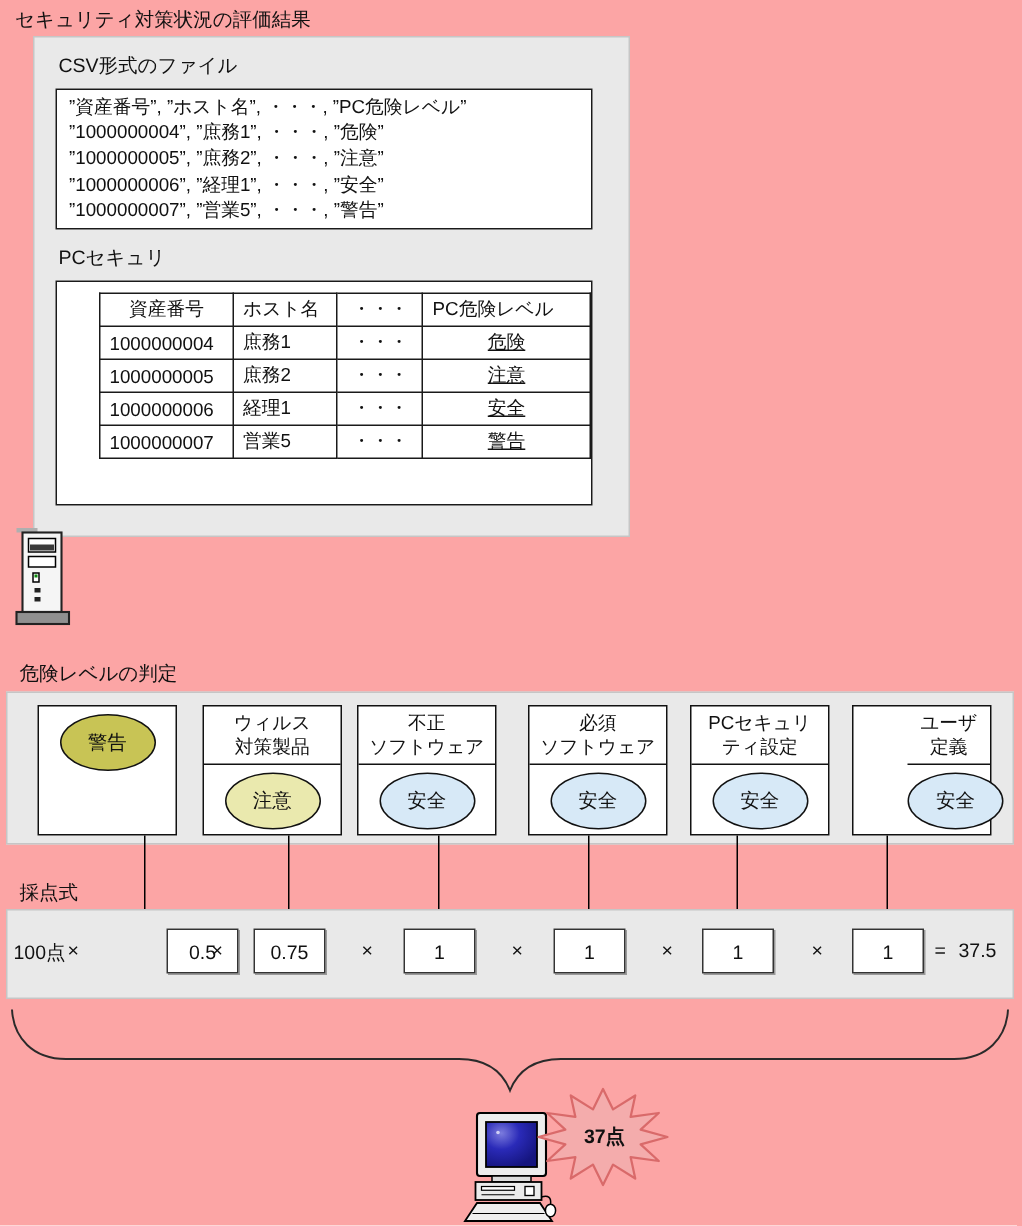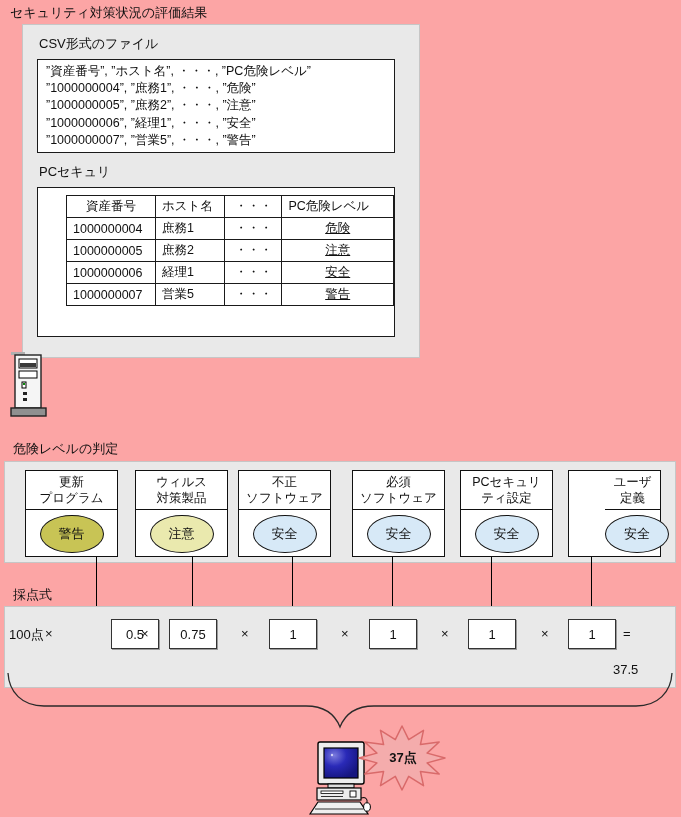--- a/index.html
+++ b/index.html
@@ -47,21 +47,21 @@
     display:flex;align-items:center;justify-content:center;font-size:13px;
   }
   
   .arrow{position:absolute;top:557px;width:9px;height:61px;}
   .arrow .shaft{position:absolute;left:3.7px;top:0;width:1.6px;height:51px;background:#000;}
   .arrow .head{
     position:absolute;left:0;top:51px;width:0;height:0;
     border-left:4.5px solid transparent;border-right:4.5px solid transparent;border-top:10px solid #000;
   }
   
-  .formula-panel{left:4px;top:606px;width:672px;height:82px;text-align:right;}
+  .formula-panel{left:4px;top:606px;width:672px;height:60px;text-align:right;}
   .f-text{position:absolute;top:19px;font-size:13px;white-space:nowrap;}
   .f-box{
     position:absolute;top:12px;width:48px;height:30px;background:#fff;
     border:1px solid #333;box-shadow:1px 1px 0 #9a9a9a;box-sizing:border-box;
     display:flex;align-items:center;justify-content:center;font-size:13px;
   }
   .svg-abs{position:absolute;}
   .score-text{
     position:absolute;left:360px;top:749px;width:86px;text-align:center;
     font-size:13px;font-weight:bold;color:#111;
@@ -134,24 +134,20 @@
     <rect x="13" y="33" width="2" height="2" fill="#0A8A0A"></rect>
     <rect x="13" y="42" width="4" height="3" fill="#222"></rect>
     <rect x="13" y="48" width="4" height="3" fill="#222"></rect>
     <rect x="1" y="58" width="35" height="8" fill="#909090" stroke="#222" stroke-width="1.4"></rect>
   </svg>
 
   <div class="lbl" style="left:13px;top:440px;">危険レベルの判定</div>
   <div class="panel judgment-panel"></div>
 
   <div class="judge-box" style="left:25px;">
-    <div class="judge-title">
-      <span>更新</span>
-      <span>プログラム</span>
-    </div>
     <div class="status-ellipse" style="background: rgb(200, 196, 85);">警告</div>
   </div>
   <div class="judge-box" style="left:135px;">
     <div class="judge-title">
       <span>ウィルス</span>
       <span>対策製品</span>
     </div>
     <div class="status-ellipse" style="background: rgb(234, 233, 174);">注意</div>
   </div>
   <div class="judge-box" style="left:238px;font-family:Liberation Serif, serif;">
@@ -217,21 +213,21 @@
     <div class="f-box" style="left:164px;">0.75</div>
     <span class="f-text" style="left:236px;">×</span>
     <div class="f-box" style="left:264px;">1</div>
     <span class="f-text" style="left:336px;">×</span>
     <div class="f-box" style="left:364px;">1</div>
     <span class="f-text" style="left:436px;">×</span>
     <div class="f-box" style="left:463px;">1</div>
     <span class="f-text" style="left:536px;">×</span>
     <div class="f-box" style="left:563px;">1</div>
     <span class="f-text" style="left:618px;">=</span>
-    <span class="f-text" style="left:608px;margin-top:36px;">37.5</span>
+    <span class="f-text" style="left:634px;">37.5</span>
   </div>
 
   <svg class="svg-abs" style="left:4px;top:670px;" width="672" height="62" viewBox="0 0 672 62">
     <path d="M 4 3 C 5 22, 18 36, 40 36 L 302 36 C 318 36, 330 42, 336 57 C 342 42, 354 36, 370 36 L 632 36 C 654 36, 667 22, 668 3" fill="none" stroke="#2a2a2a" stroke-width="1.3"></path>
   </svg>
 
   <svg class="svg-abs" style="left:304px;top:736px;" width="70" height="80" viewBox="0 0 70 80">
     <defs>
       <radialGradient id="scr" cx="30%" cy="25%" r="80%">
         <stop offset="0%" stop-color="#7B7BDD"></stop>

